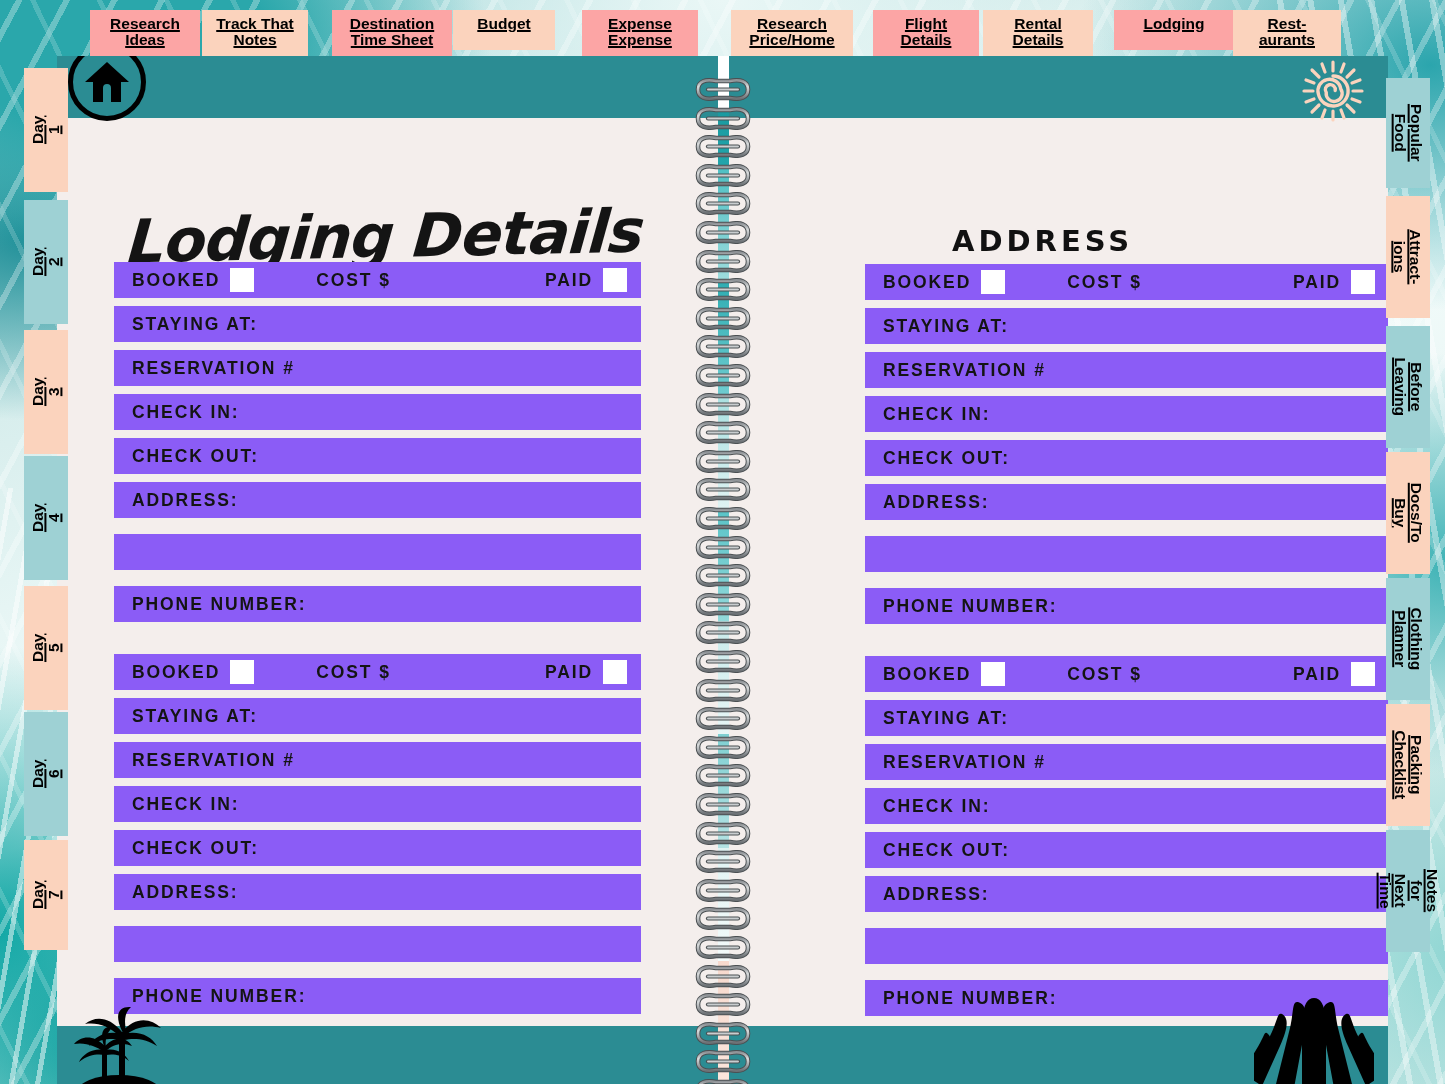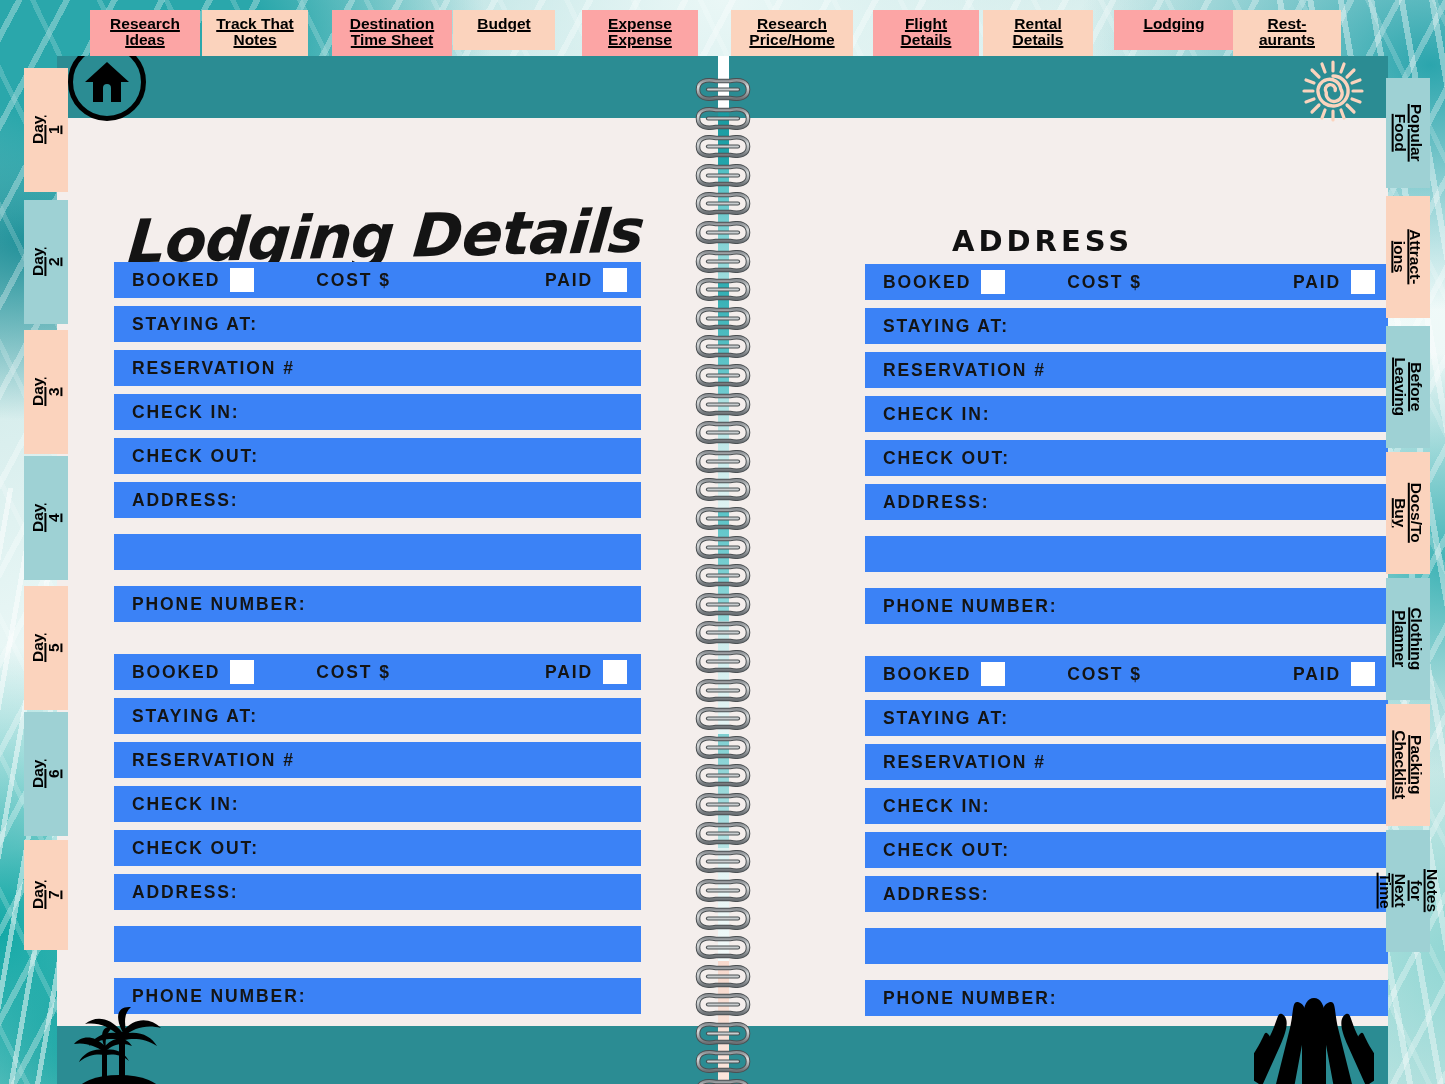--- a/index.html
+++ b/index.html
@@ -210,21 +210,21 @@
     font-family: "DejaVu Sans", sans-serif;
     font-weight: bold;
     font-size: 29px;
     letter-spacing: 4px;
     color: #111;
     white-space: nowrap;
   }
 
   .field {
     position: absolute;
-    background: #3b82f6;
+    background: #8b5cf6;
     display: flex;
     align-items: center;
   }
   .field-label {
     font-weight: bold;
     font-size: 17.5px;
     letter-spacing: 1.9px;
     color: #141414;
     white-space: nowrap;
   }

